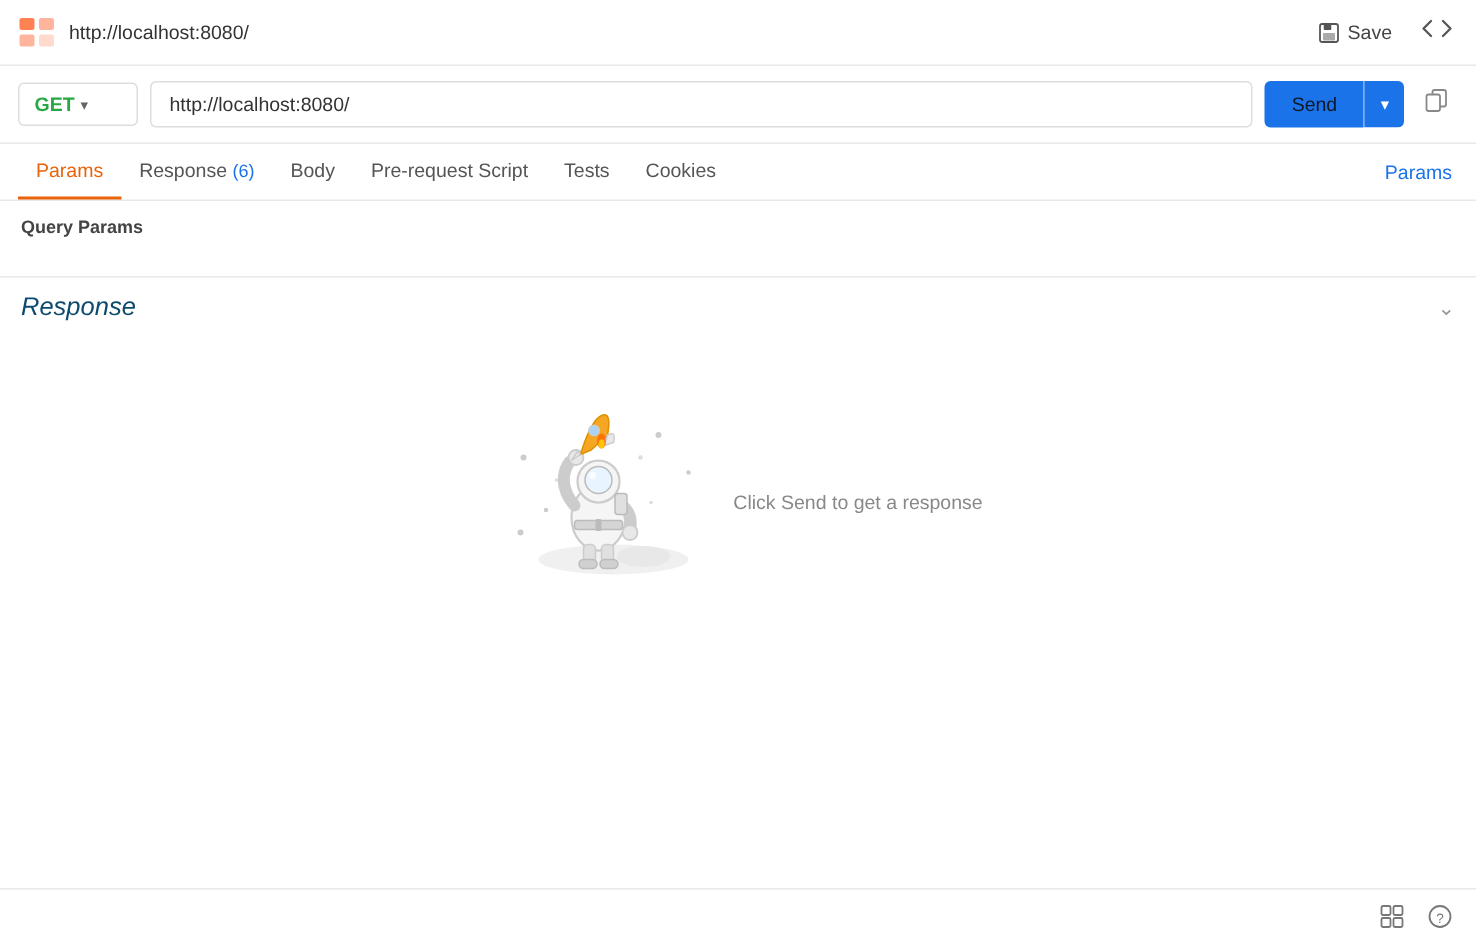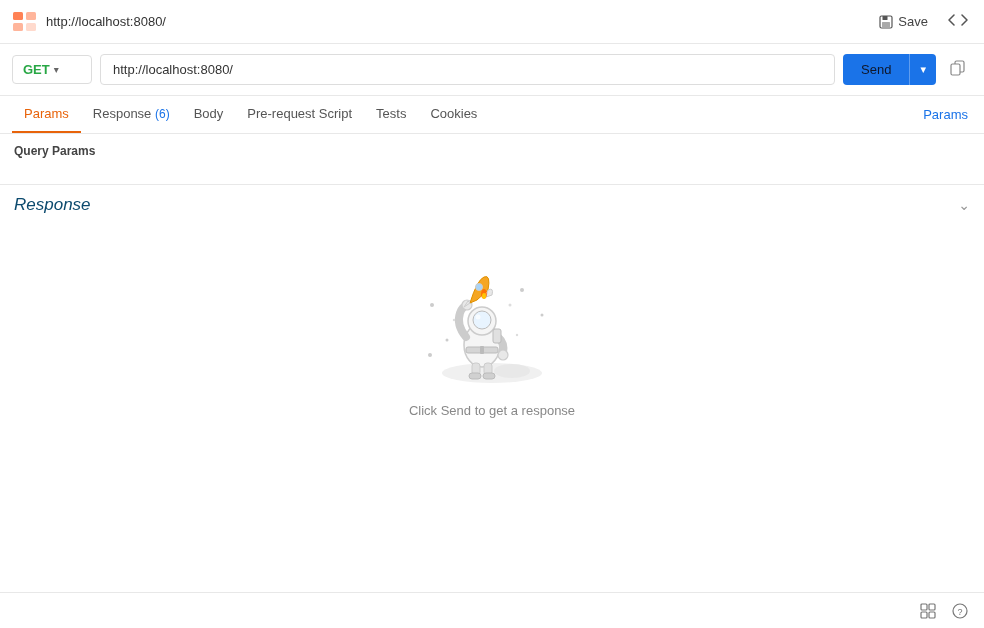--- a/index.html
+++ b/index.html
@@ -252,21 +252,21 @@
       font-style: italic;
     }
     .collapse-icon {
       color: #999;
       font-size: 14px;
     }
 
     
     .empty-response {
       display: flex;
-      flex-direction: column;
+      flex-direction: row;
       align-items: center;
       justify-content: center;
       padding: 40px 20px;
       background: #fff;
     }
     .astronaut-illustration {
       width: 160px;
       height: 120px;
       margin-bottom: 18px;
     }

